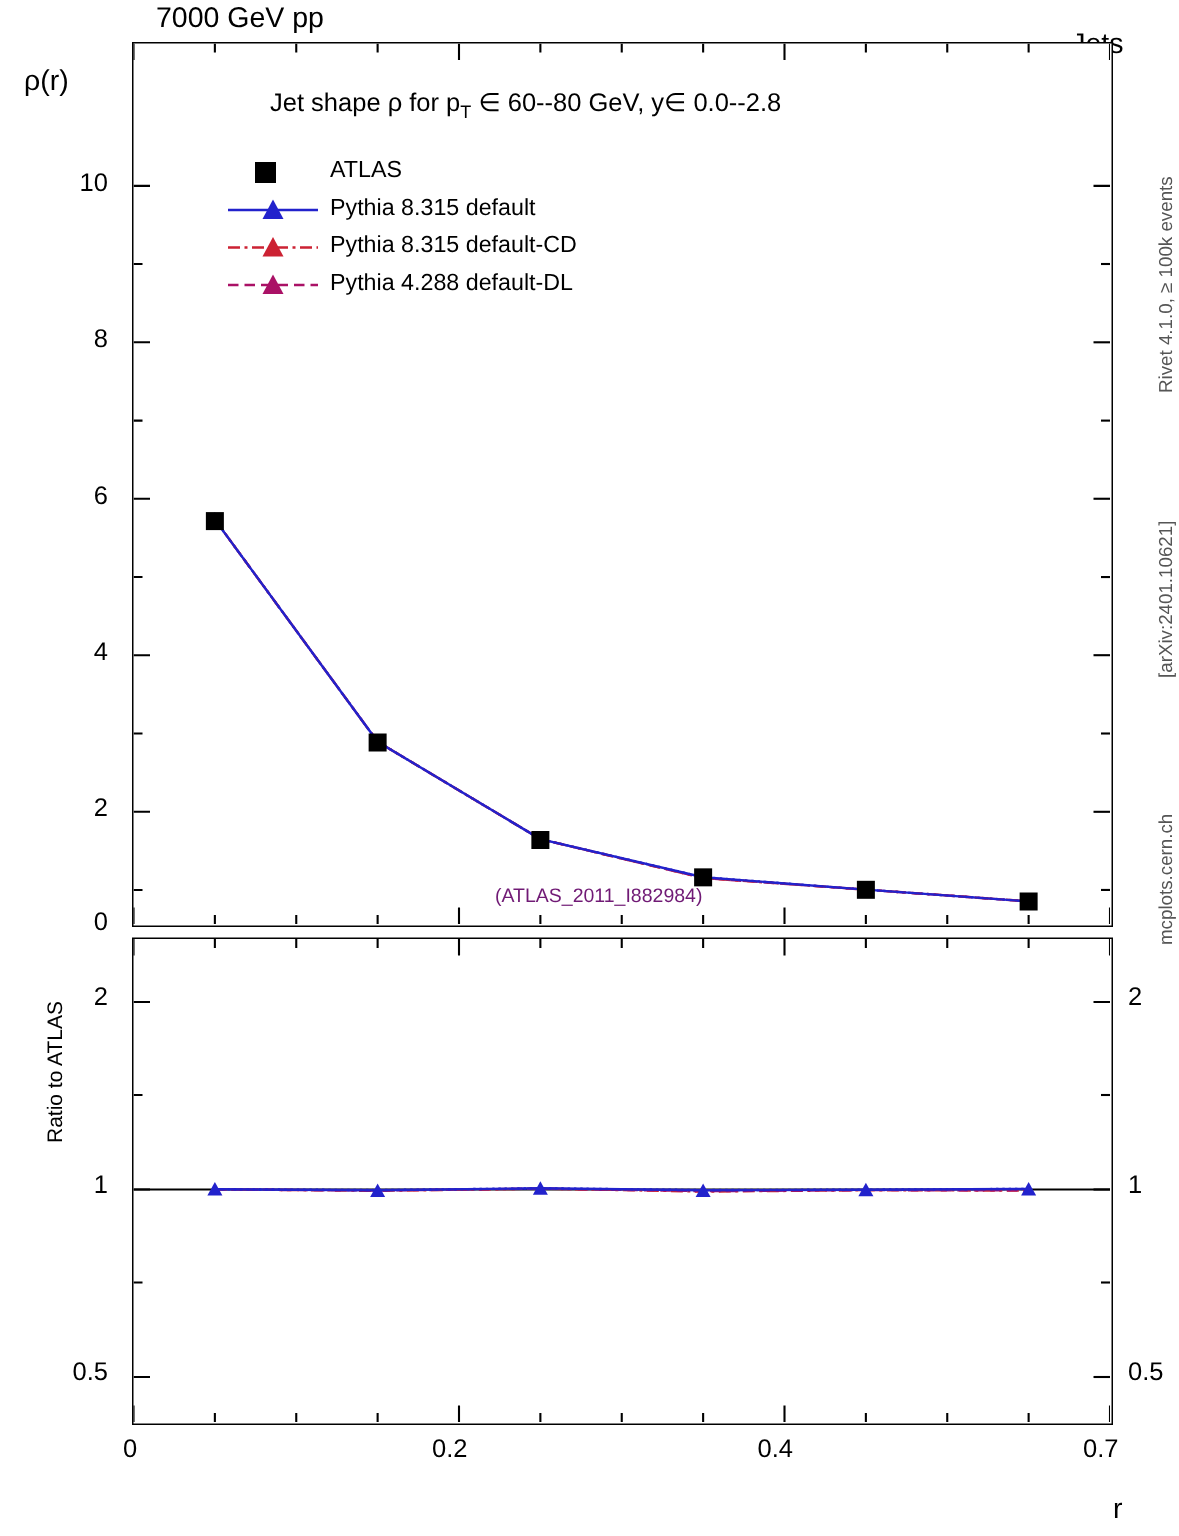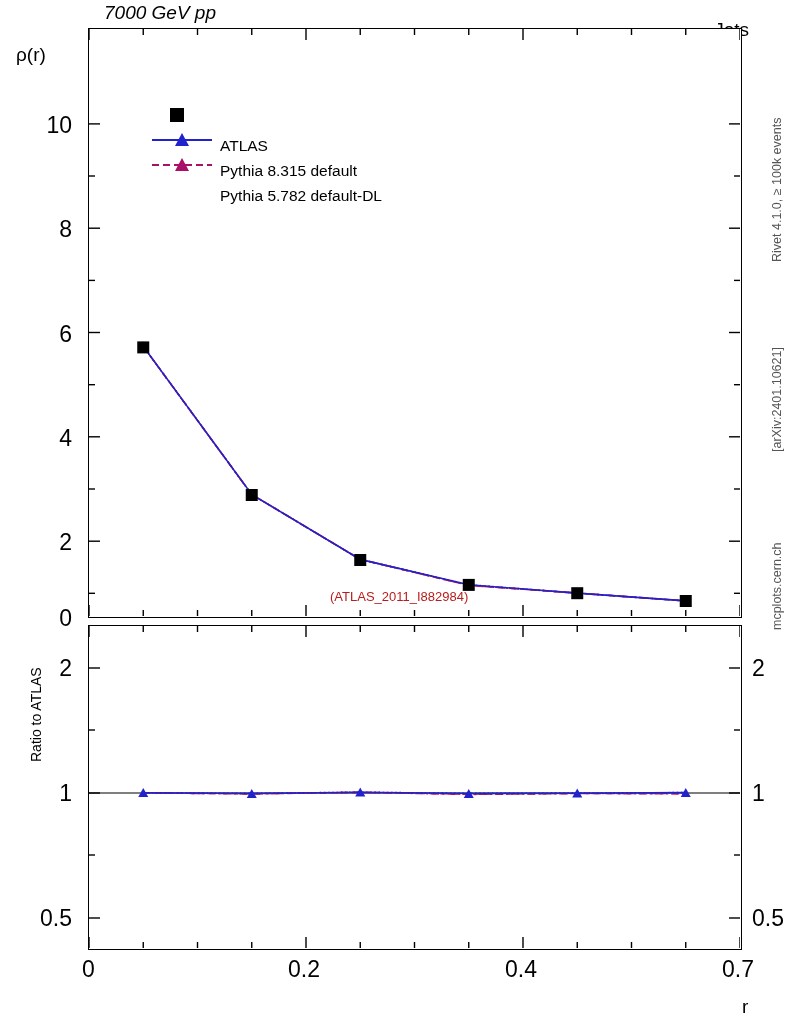--- a/index.html
+++ b/index.html
@@ -19,21 +19,20 @@
     position: absolute;
     left: 0; top: 0;
     width: 786px; height: 1024px;
   }
   .abs { position: absolute; }
 
   
   #header-left {
     left: 104px; top: 2px;
     font-size: 19px;
-    font-style: italic;
   }
   #header-right {
     right: 37px; top: 2px;
     font-size: 19px;
     margin-top: 17px;
   }
 
   
   .rotated {
     transform-origin: 0 0;
@@ -80,46 +79,45 @@
   }
 
   
   #plot-title {
     left: 180px; top: 58px;
     font-size: 17px;
   }
   #watermark {
     left: 330px; top: 589px;
     font-size: 13px;
-    color: #b91c1c;
+    color: #701a75;
   }
 
   .ticklabel {
     position: absolute;
-    font-size: 23px;
+    font-size: 17px;
     white-space: nowrap;
   }
   .ticklabel.y { text-align: right; }
 
   
   #legend {
     left: 150px; top: 104px;
     width: 280px;
   }
   .legend-row {
     height: 25px;
     position: relative;
   }
   .legend-text {
     position: absolute;
     left: 70px;
     top: 1px;
     font-size: 15.5px;
     white-space: nowrap;
-    margin-top: 32px;
   }
   .legend-mark {
     position: absolute;
     left: 0; top: 0;
     width: 64px; height: 22px;
   }
 
   svg { display: block; }
   .nosel { user-select: none; }
 </style>
@@ -226,20 +224,23 @@
         <rect x="48.25" y="312.4" width="12" height="12"></rect>
         <rect x="156.75" y="460.0" width="12" height="12"></rect>
         <rect x="265.25" y="525.0" width="12" height="12"></rect>
         <rect x="373.75" y="549.9" width="12" height="12"></rect>
         <rect x="482.25" y="558.2" width="12" height="12"></rect>
         <rect x="590.75" y="566.0" width="12" height="12"></rect>
       </g>
     </svg>
   </div>
 
+  <div class="abs nosel" id="plot-title">
+    <span>Jet shape </span><span>ρ</span><span> for p</span><sub style="font-size:12px">T</sub><span> ∈ 60--80 GeV, y∈ 0.0--2.8</span>
+  </div>
 
   <div class="abs nosel" id="watermark">(ATLAS_2011_I882984)</div>
 
   <div class="ticklabel y nosel" style="left:44px; top:112px; width:28px;">10</div>
   <div class="ticklabel y nosel" style="left:44px; top:216px; width:28px;">8</div>
   <div class="ticklabel y nosel" style="left:44px; top:321px; width:28px;">6</div>
   <div class="ticklabel y nosel" style="left:44px; top:425px; width:28px;">4</div>
   <div class="ticklabel y nosel" style="left:44px; top:529px; width:28px;">2</div>
   <div class="ticklabel y nosel" style="left:44px; top:605px; width:28px;">0</div>
 
@@ -253,27 +254,34 @@
     </div>
 
     <div class="legend-row">
       <svg class="legend-mark" viewBox="0 0 64 22">
         <line x1="2" y1="11" x2="62" y2="11" stroke="#2222cc" stroke-width="1.8"></line>
         <polygon points="32,4 39,17 25,17" fill="#2222cc"></polygon>
       </svg>
       <span class="legend-text nosel">Pythia 8.315 default</span>
     </div>
 
+    <div class="legend-row">
+      <svg class="legend-mark" viewBox="0 0 64 22">
+        <line x1="2" y1="11" x2="62" y2="11" stroke="#cc2233" stroke-width="1.8" stroke-dasharray="8,3,2,3"></line>
+        <polygon points="32,4 39,17 25,17" fill="#cc2233"></polygon>
+      </svg>
+      <span class="legend-text nosel">Pythia 8.315 default-CD</span>
+    </div>
 
     <div class="legend-row">
       <svg class="legend-mark" viewBox="0 0 64 22">
         <line x1="2" y1="11" x2="62" y2="11" stroke="#aa1166" stroke-width="1.8" stroke-dasharray="7,4"></line>
         <polygon points="32,4 39,17 25,17" fill="#aa1166"></polygon>
       </svg>
-      <span class="legend-text nosel">Pythia 5.782 default-DL</span>
+      <span class="legend-text nosel">Pythia 4.288 default-DL</span>
     </div>
 
 
   </div>
 
   <div class="abs" id="ratio-frame">
     <svg width="651" height="322" viewBox="0 0 651 322">
 
       <g stroke="#000" stroke-width="1.4">
         <line x1="0" y1="42" x2="11" y2="42"></line>

